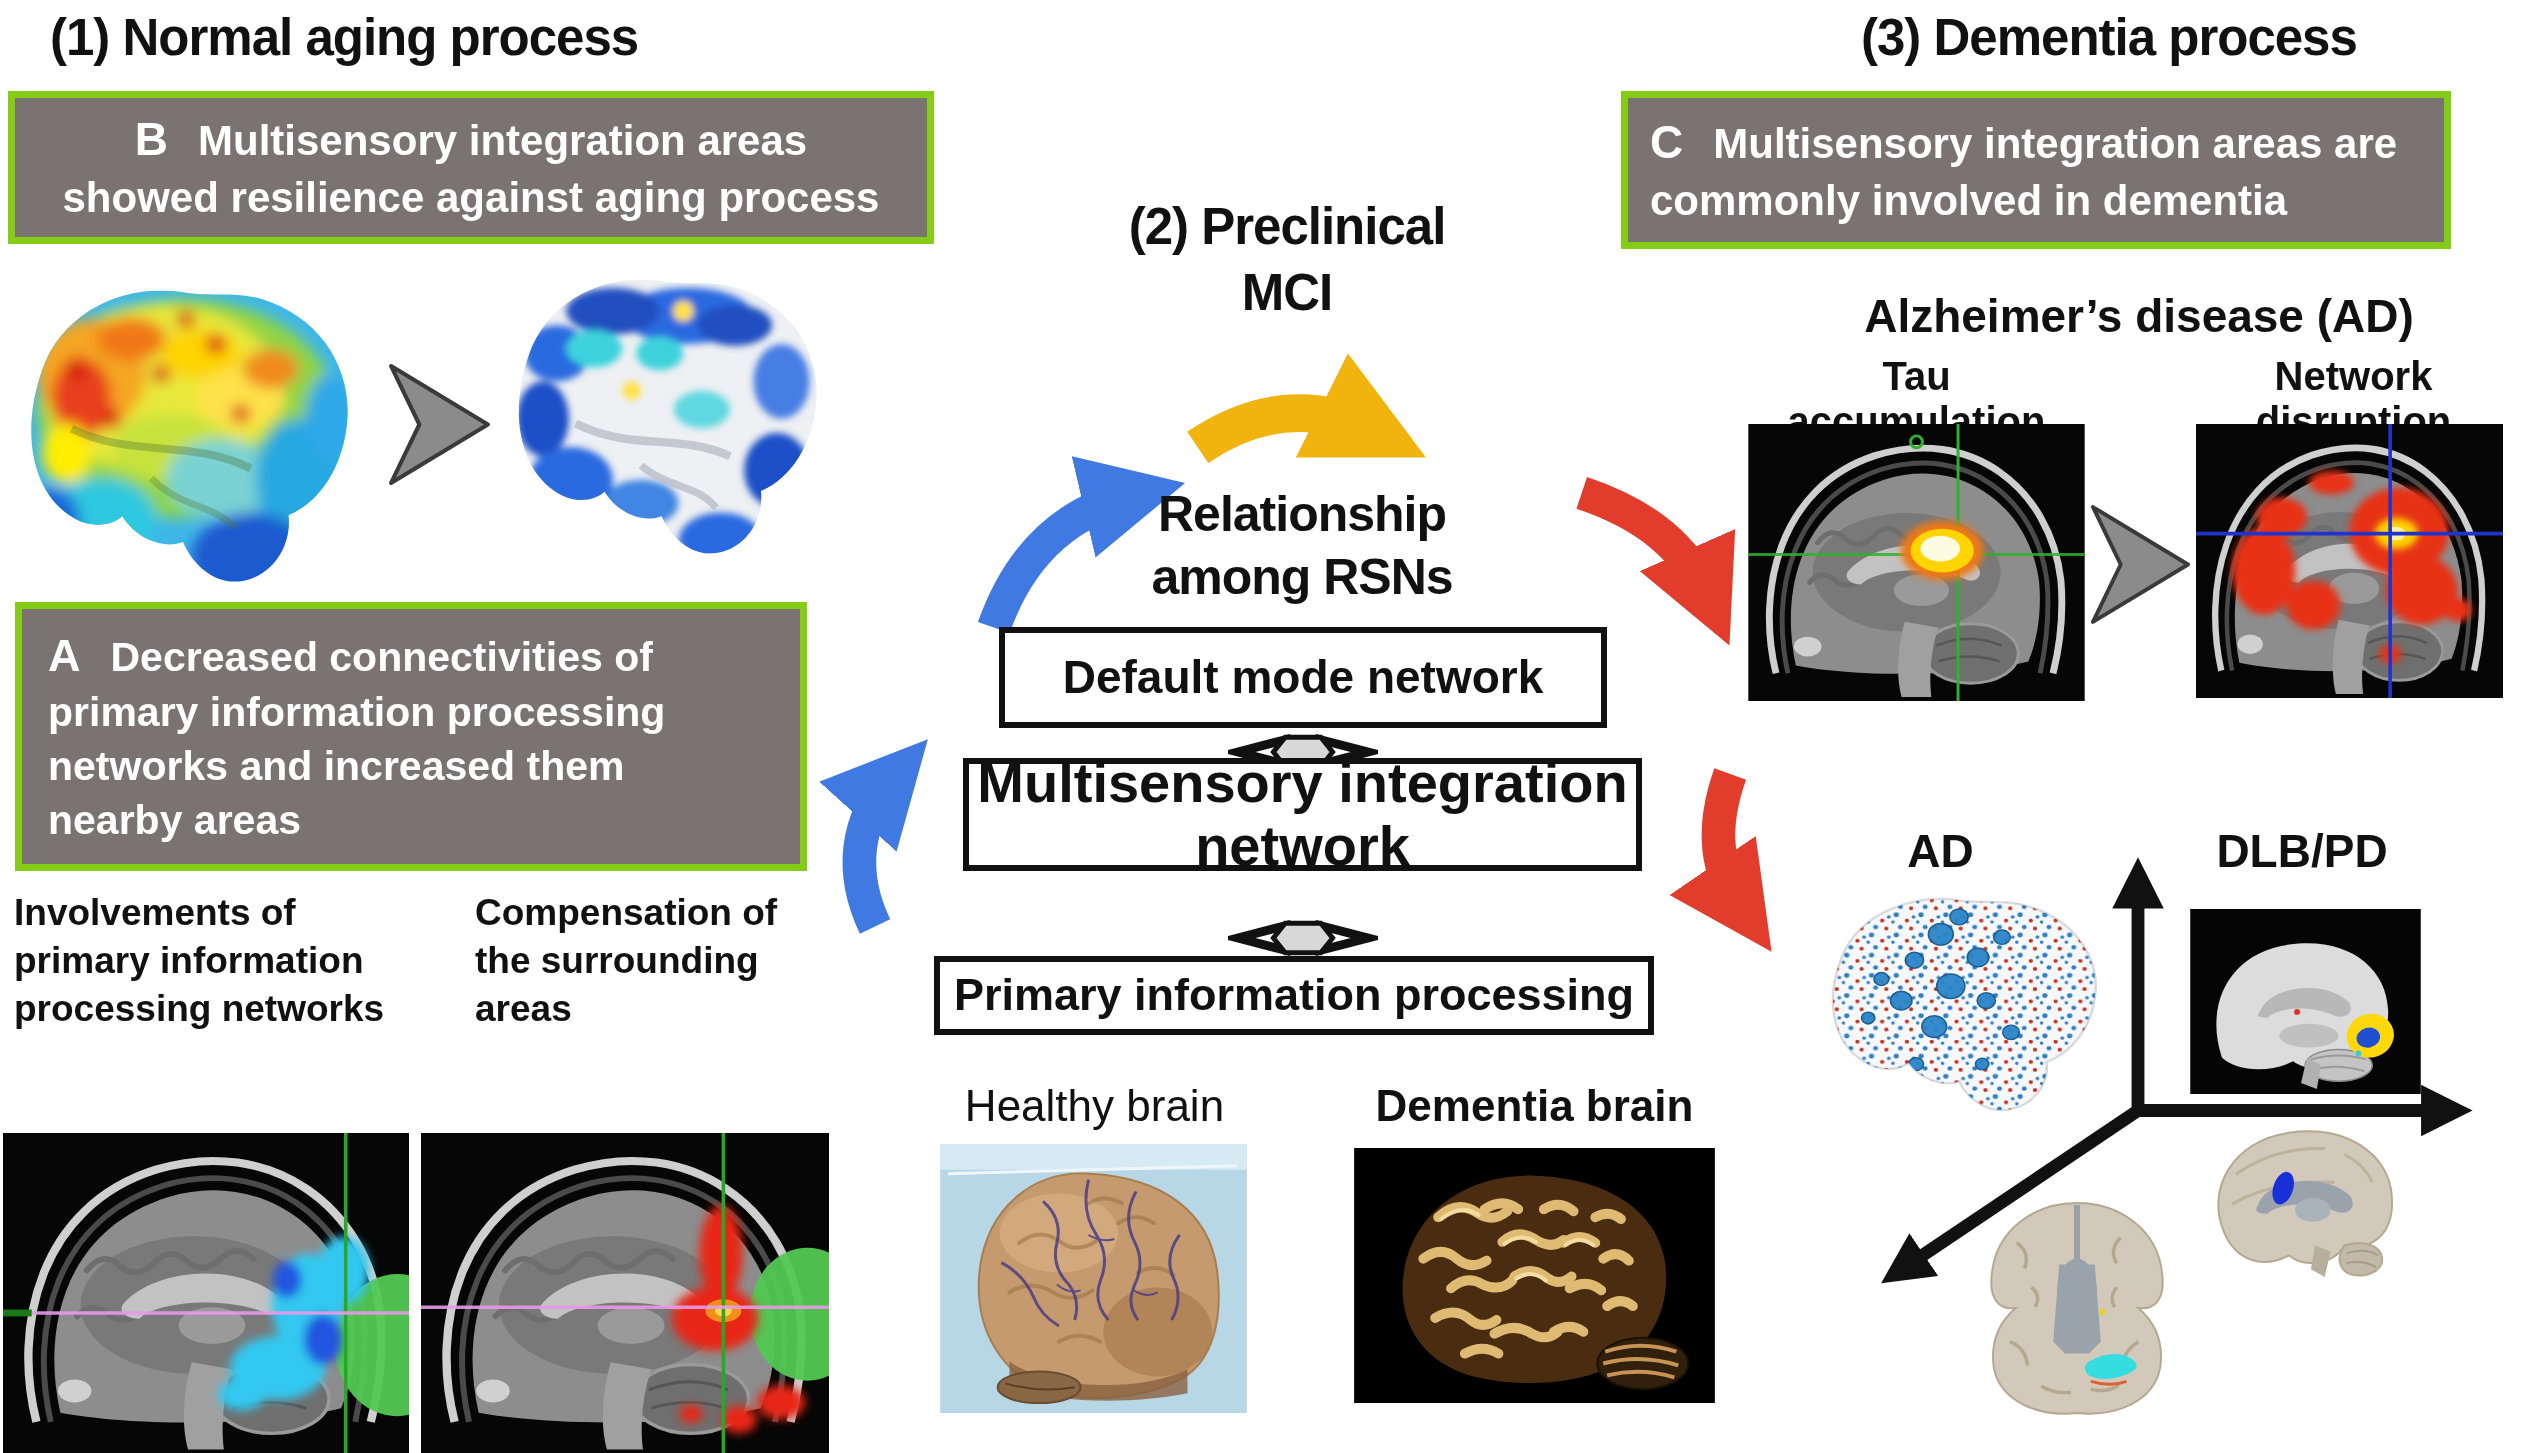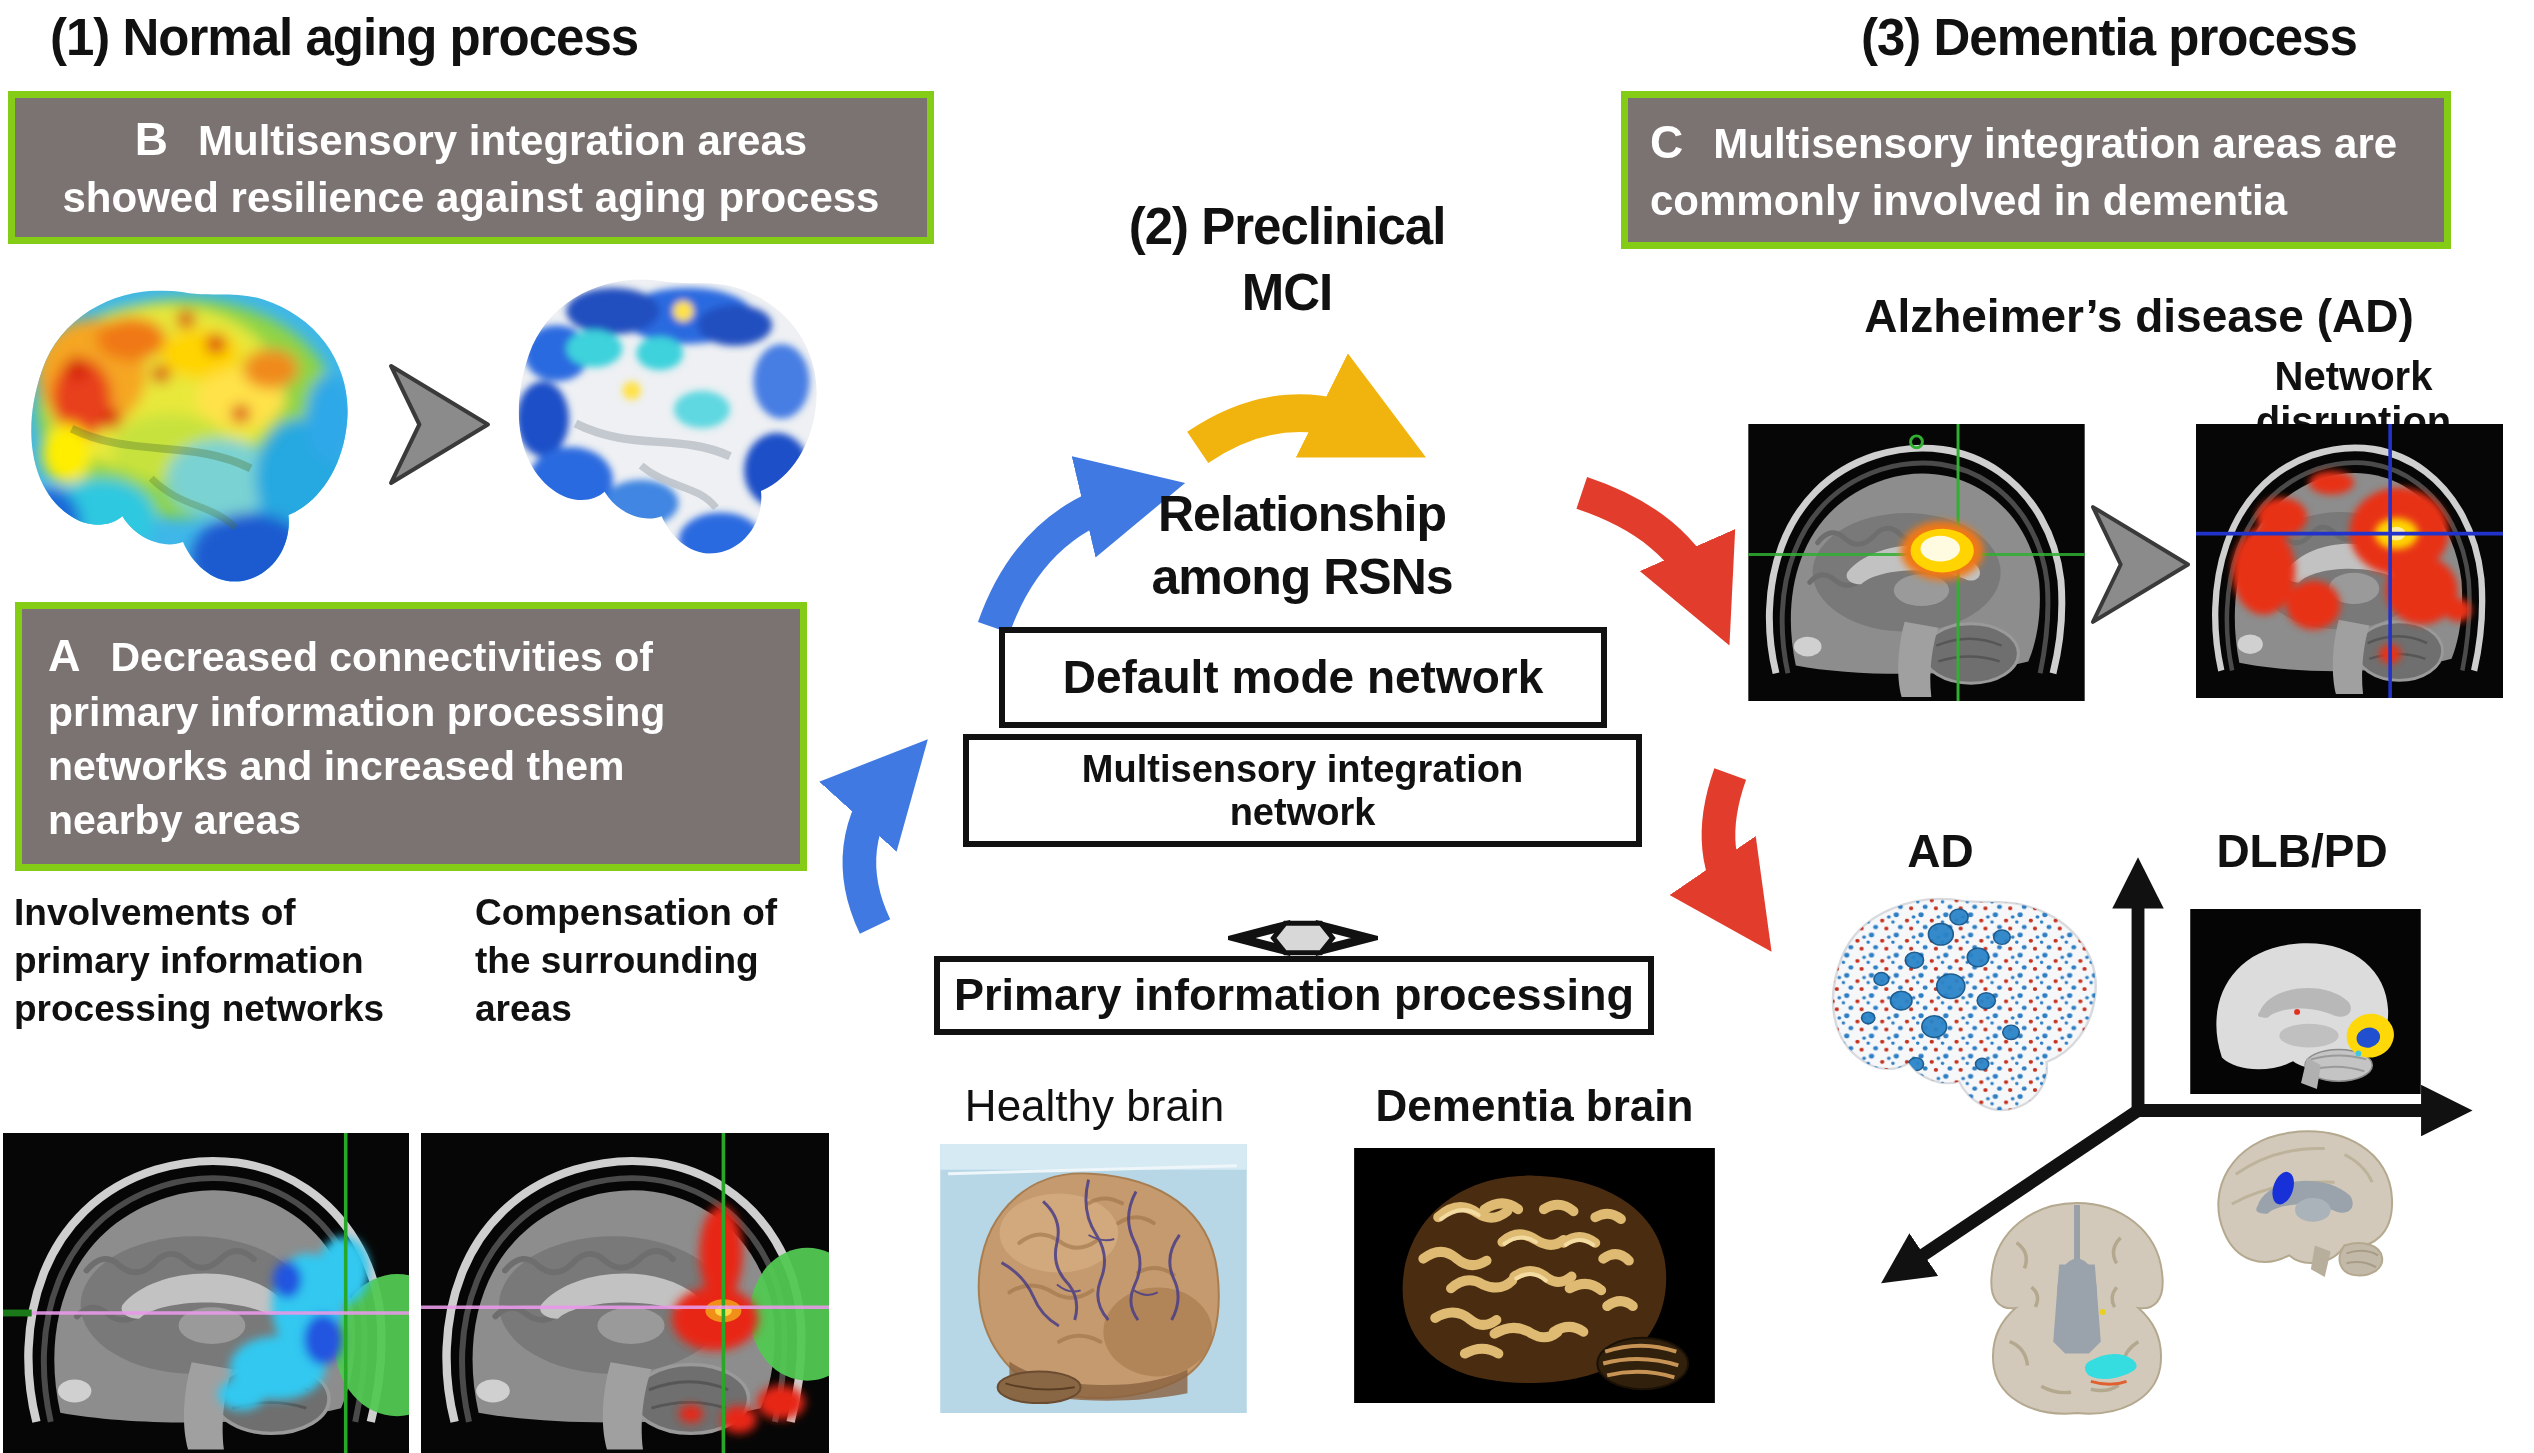--- a/index.html
+++ b/index.html
@@ -226,21 +226,21 @@
   </div>
 
   <div class="imgwrap" style="left:1228px;top:732px">
     <svg width="150" height="40" viewBox="0 0 152 40">
       <path d="M64 6 L10 20 L64 34" fill="none" stroke="#111" stroke-width="9"></path>
       <path d="M88 6 L142 20 L88 34" fill="none" stroke="#111" stroke-width="9"></path>
       <polygon points="58,5 94,5 106,20 94,35 58,35 46,20" fill="#d8d8d8" stroke="#111" stroke-width="5"></polygon>
     </svg>
   </div>
 
-  <div class="abs rsn-box pre" style="left:963px;top:734px;width:679px;height:113px;font-size:38px">
+  <div class="abs rsn-box pre" style="left:963px;top:758px;width:679px;height:113px;font-size:56px">
     <span class="pre">Multisensory integration
 network</span>
   </div>
 
   <div class="imgwrap" style="left:1228px;top:918px">
     <svg width="150" height="40" viewBox="0 0 152 40">
       <path d="M64 6 L10 20 L64 34" fill="none" stroke="#111" stroke-width="9"></path>
       <path d="M88 6 L142 20 L88 34" fill="none" stroke="#111" stroke-width="9"></path>
       <polygon points="58,5 94,5 106,20 94,35 58,35 46,20" fill="#d8d8d8" stroke="#111" stroke-width="5"></polygon>
     </svg>
@@ -325,20 +325,21 @@
   <div class="abs title" style="left:1861px;top:8px">(3) Dementia process</div>
 
   <div class="abs gray-panel" style="left:1621px;top:91px;width:830px;height:158px;font-size:42px;padding:16px 22px">
     <div style="line-height:1.35;text-align:left">
       <span class="tag" style="font-size:46px">C</span><span class="gp-text">Multisensory integration areas are
 commonly involved in dementia</span>
     </div>
   </div>
 
   <div class="abs ctr" style="left:1832px;top:289px;width:614px;font-size:46px;font-weight:bold">Alzheimer’s disease (AD)</div>
+  <div class="abs lbl" style="left:1748px;top:354px;width:337px;font-size:40px">Tau accumulation</div>
   <div class="abs lbl" style="left:2173px;top:354px;width:361px;font-size:40px">Network disruption</div>
 
   <div class="imgwrap" style="left:1748px;top:424px">
     <svg width="337" height="277" viewBox="0 0 340 280">
       <use href="#mriBase"></use>
       <line x1="212" y1="0" x2="212" y2="280" stroke="#30b030" stroke-width="3"></line>
       <line x1="0" y1="132" x2="340" y2="132" stroke="#30b030" stroke-width="3" opacity="0.85"></line>
       <circle cx="170" cy="18" r="6" fill="none" stroke="#30b030" stroke-width="3"></circle>
       <ellipse cx="196" cy="128" rx="42" ry="30" fill="#f07818" filter="url(#blur4)"></ellipse>
       <ellipse cx="196" cy="128" rx="32" ry="22" fill="#ffd400"></ellipse>

